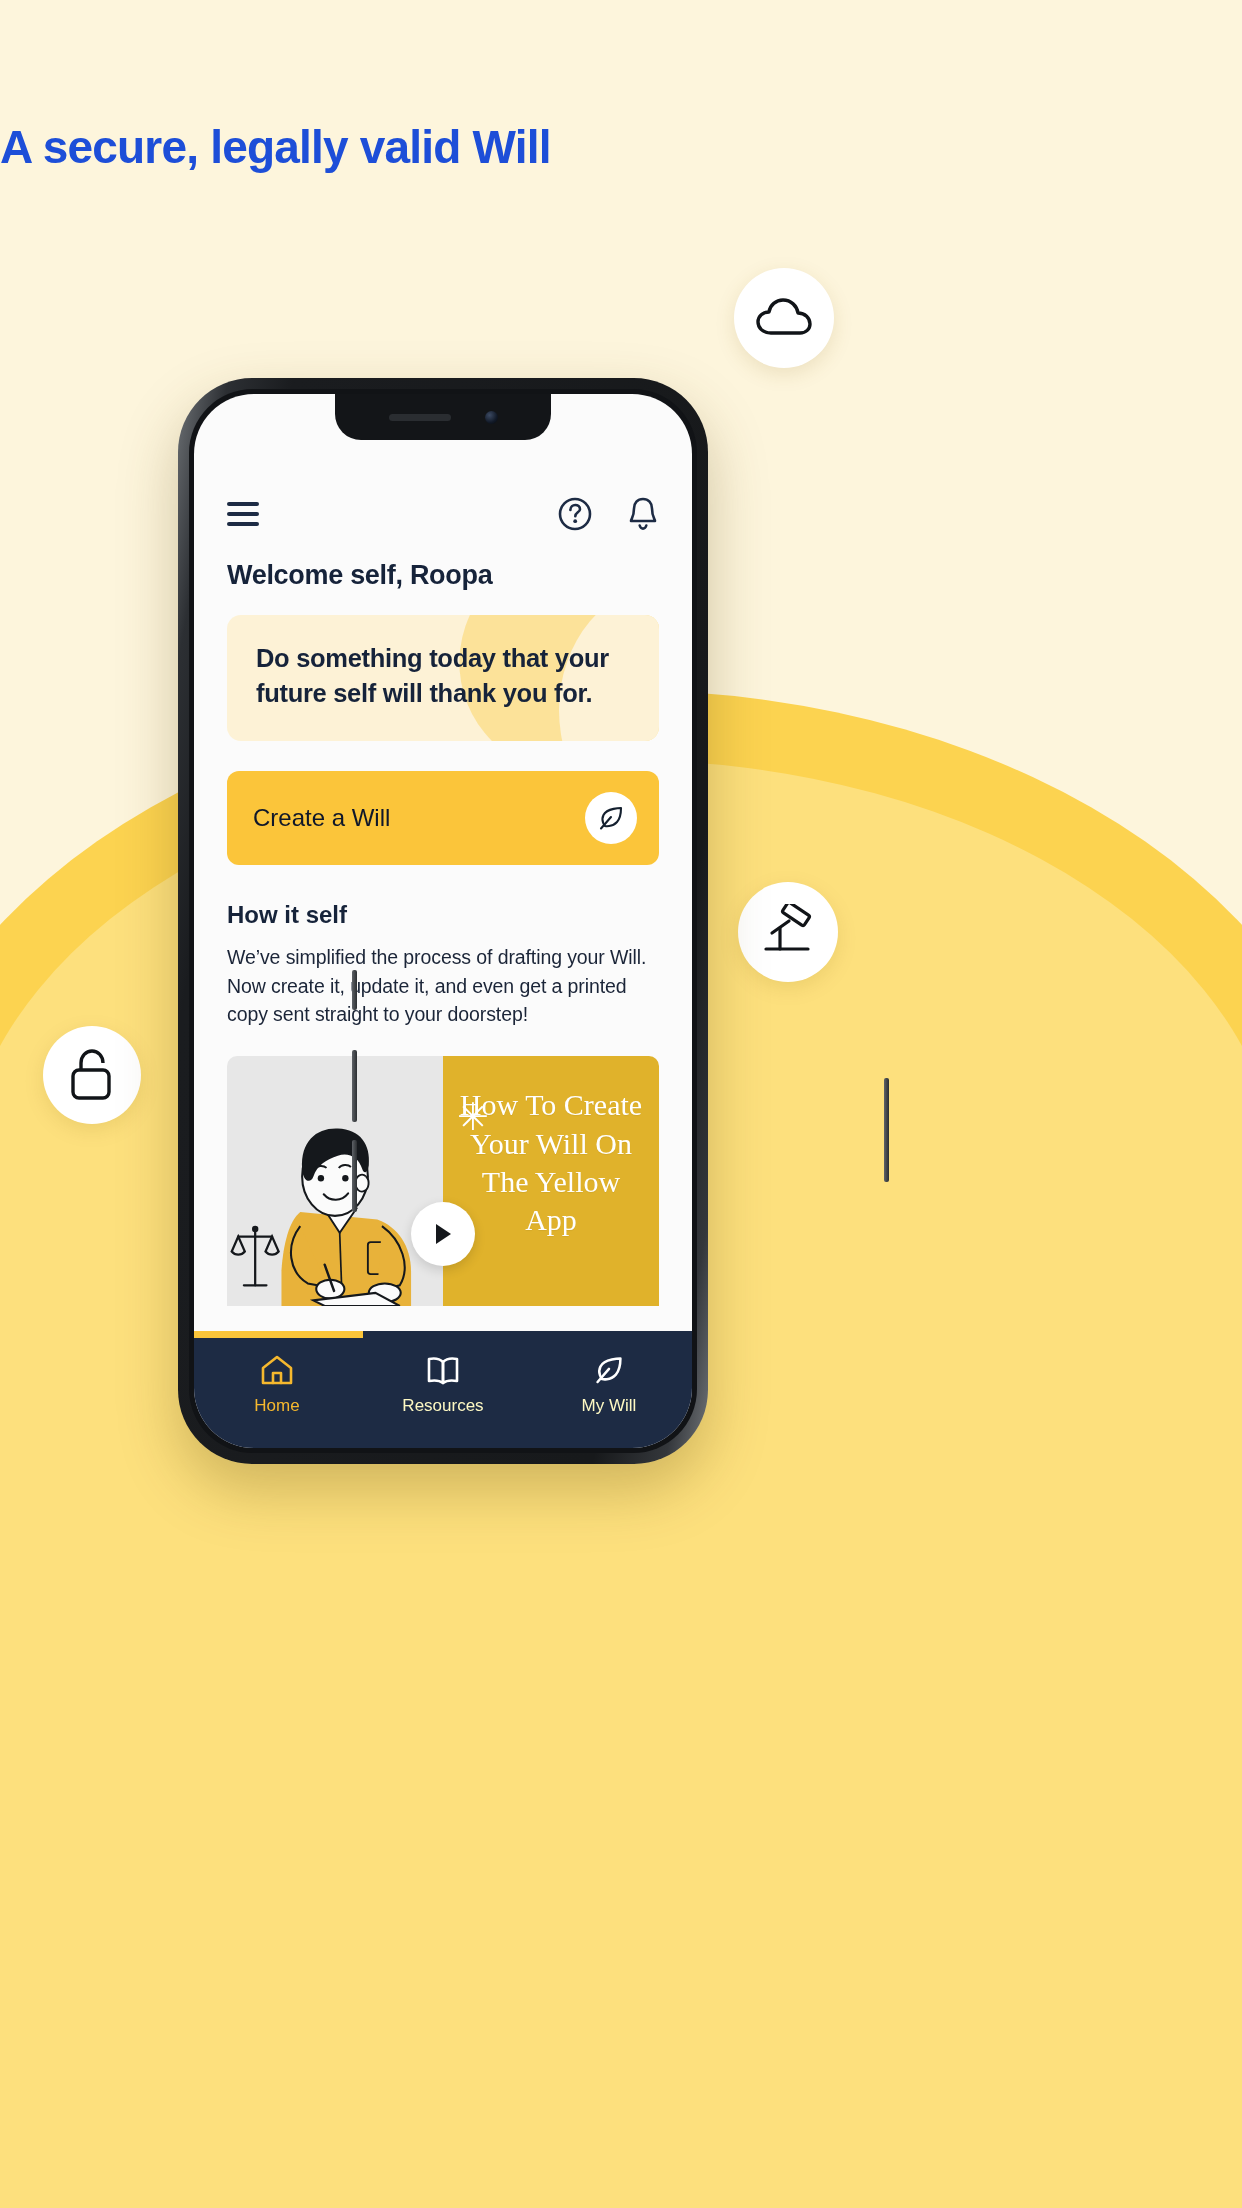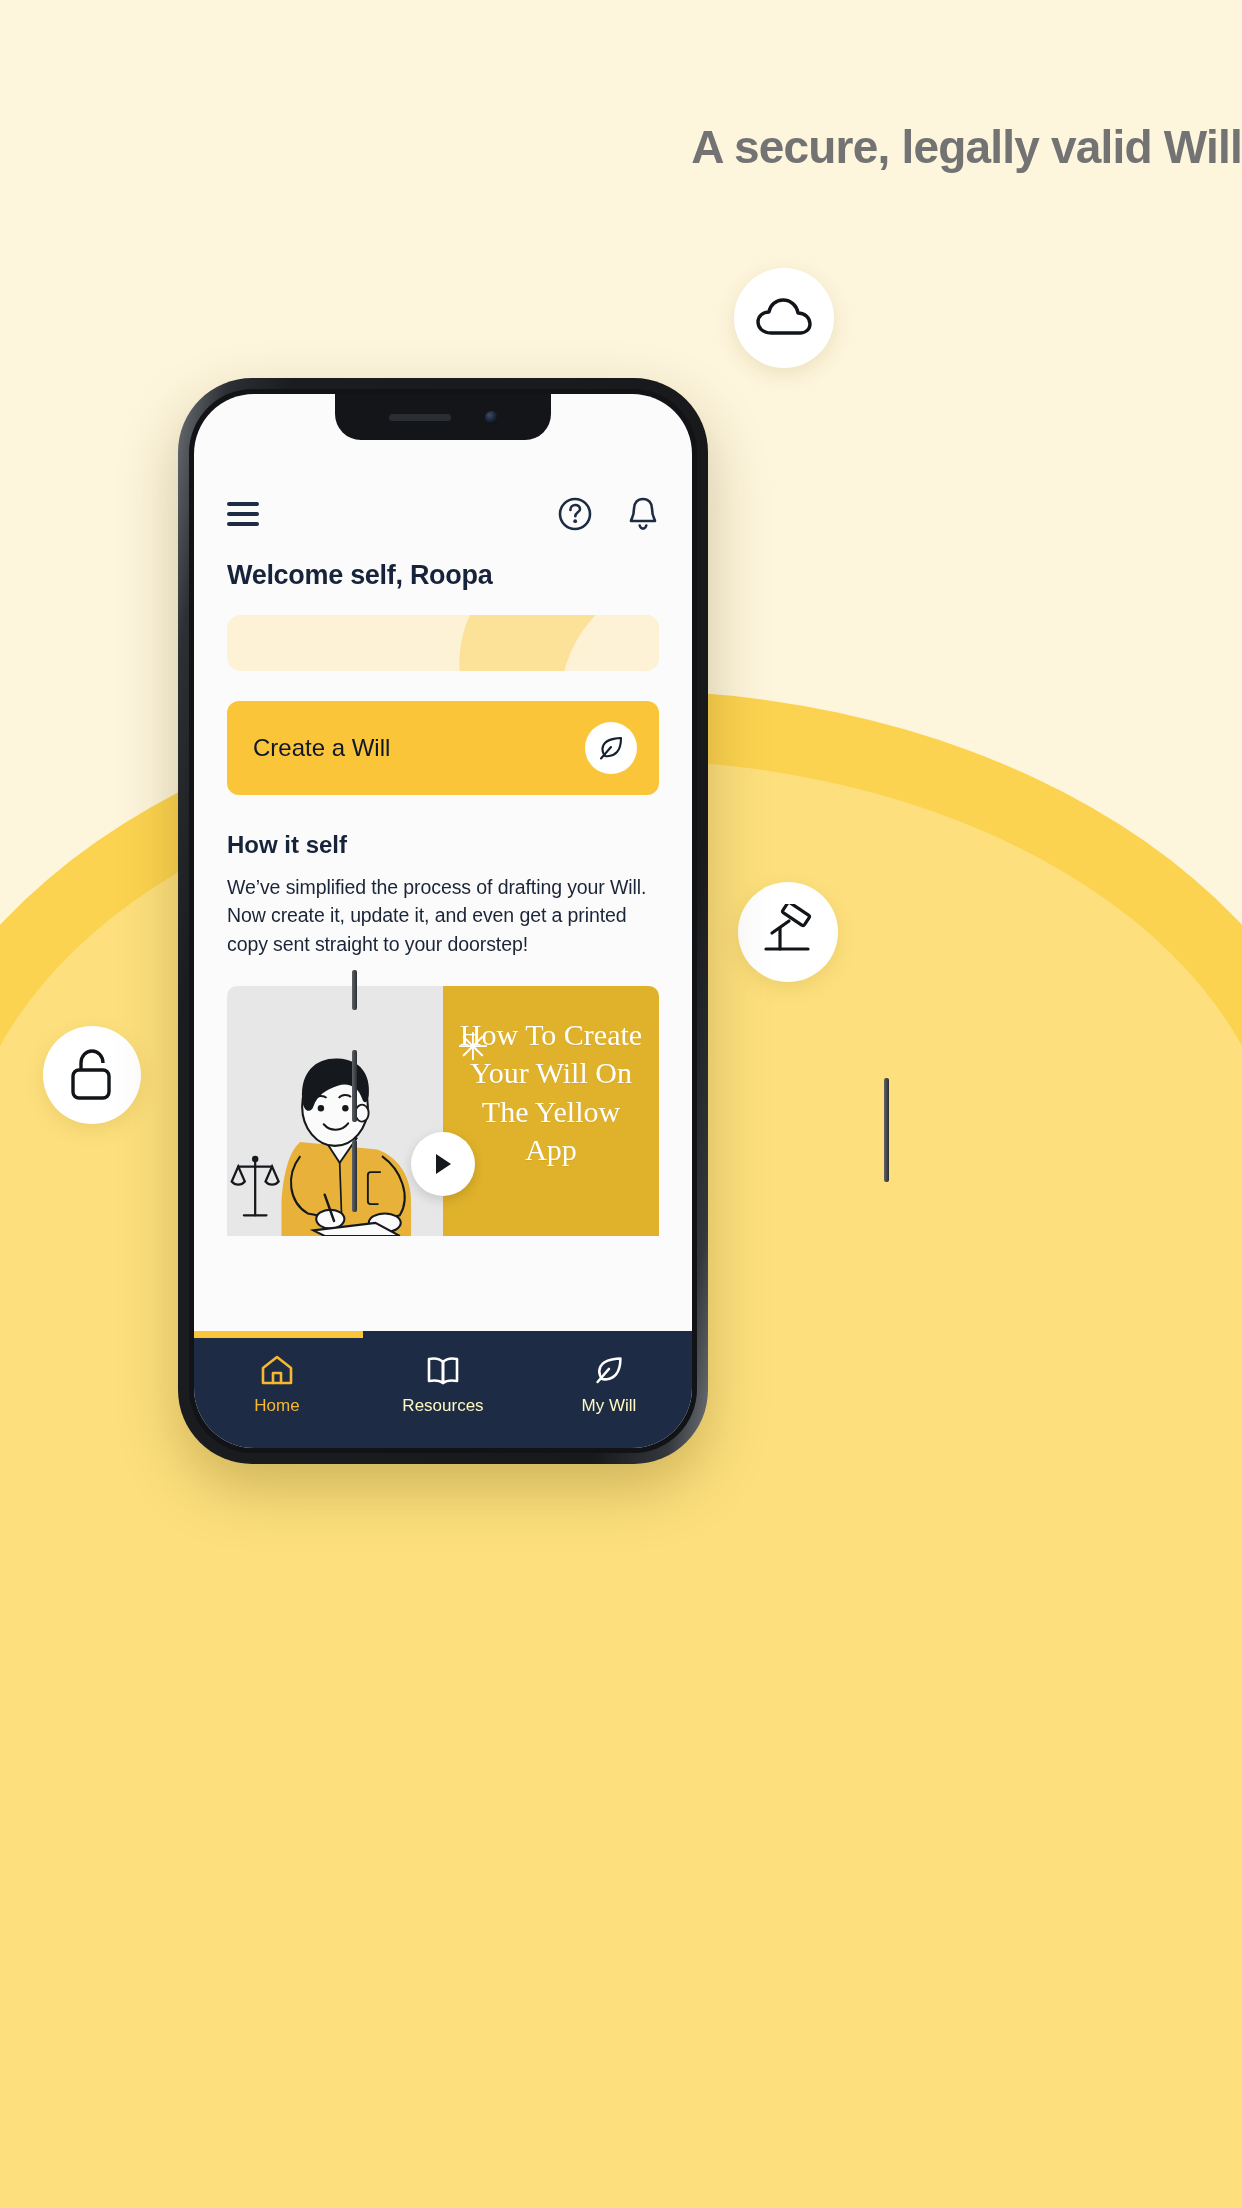--- a/index.html
+++ b/index.html
@@ -30,25 +30,25 @@
     border-radius:50% 50% 0 0 / 30% 30% 0 0;
   }
   .blob-bottom {
     position:absolute; left:0; right:0; bottom:0; height:420px;
     background:#fde07d;
   }
 
   
   .headline {
     position:absolute; top:120px; left:0; width:100%;
-    text-align:right;
+    text-align:left;
     font-size:46px;
     font-weight:bold;
     letter-spacing:-0.8px;
-    color:#737373;
+    color:#1d4ed8;
     z-index:8;
   }
 
   
   .badge {
     position:absolute;
     background:#ffffff;
     border-radius:50%;
     display:flex; align-items:center; justify-content:center;
     box-shadow:0 6px 20px rgba(120,90,0,.13);
@@ -284,20 +284,21 @@
           </svg>
         </div>
       </div>
 
       <div class="app-body">
         <div class="welcome">Welcome self, Roopa</div>
 
         <div class="quote-card">
           <div class="quote-swoosh"></div>
           <div class="quote-swoosh2"></div>
+          <div class="quote-text">Do something today that your future self will thank you for.</div>
         </div>
 
         <div class="cta">
           <div class="cta-label">Create a Will</div>
           <div class="cta-icon">
             <svg width="28" height="28" viewBox="0 0 28 28">
               <g fill="none" stroke="#14202f" stroke-width="2.1" stroke-linecap="round" stroke-linejoin="round">
                 <path d="M24 4 C24 4 10 4 6.5 11 C3.5 17 8 22 8 22 C8 22 15 23.5 20 18 C24 13.5 24 4 24 4 Z"></path>
                 <line x1="4" y1="24.5" x2="14" y2="13"></line>
               </g>

